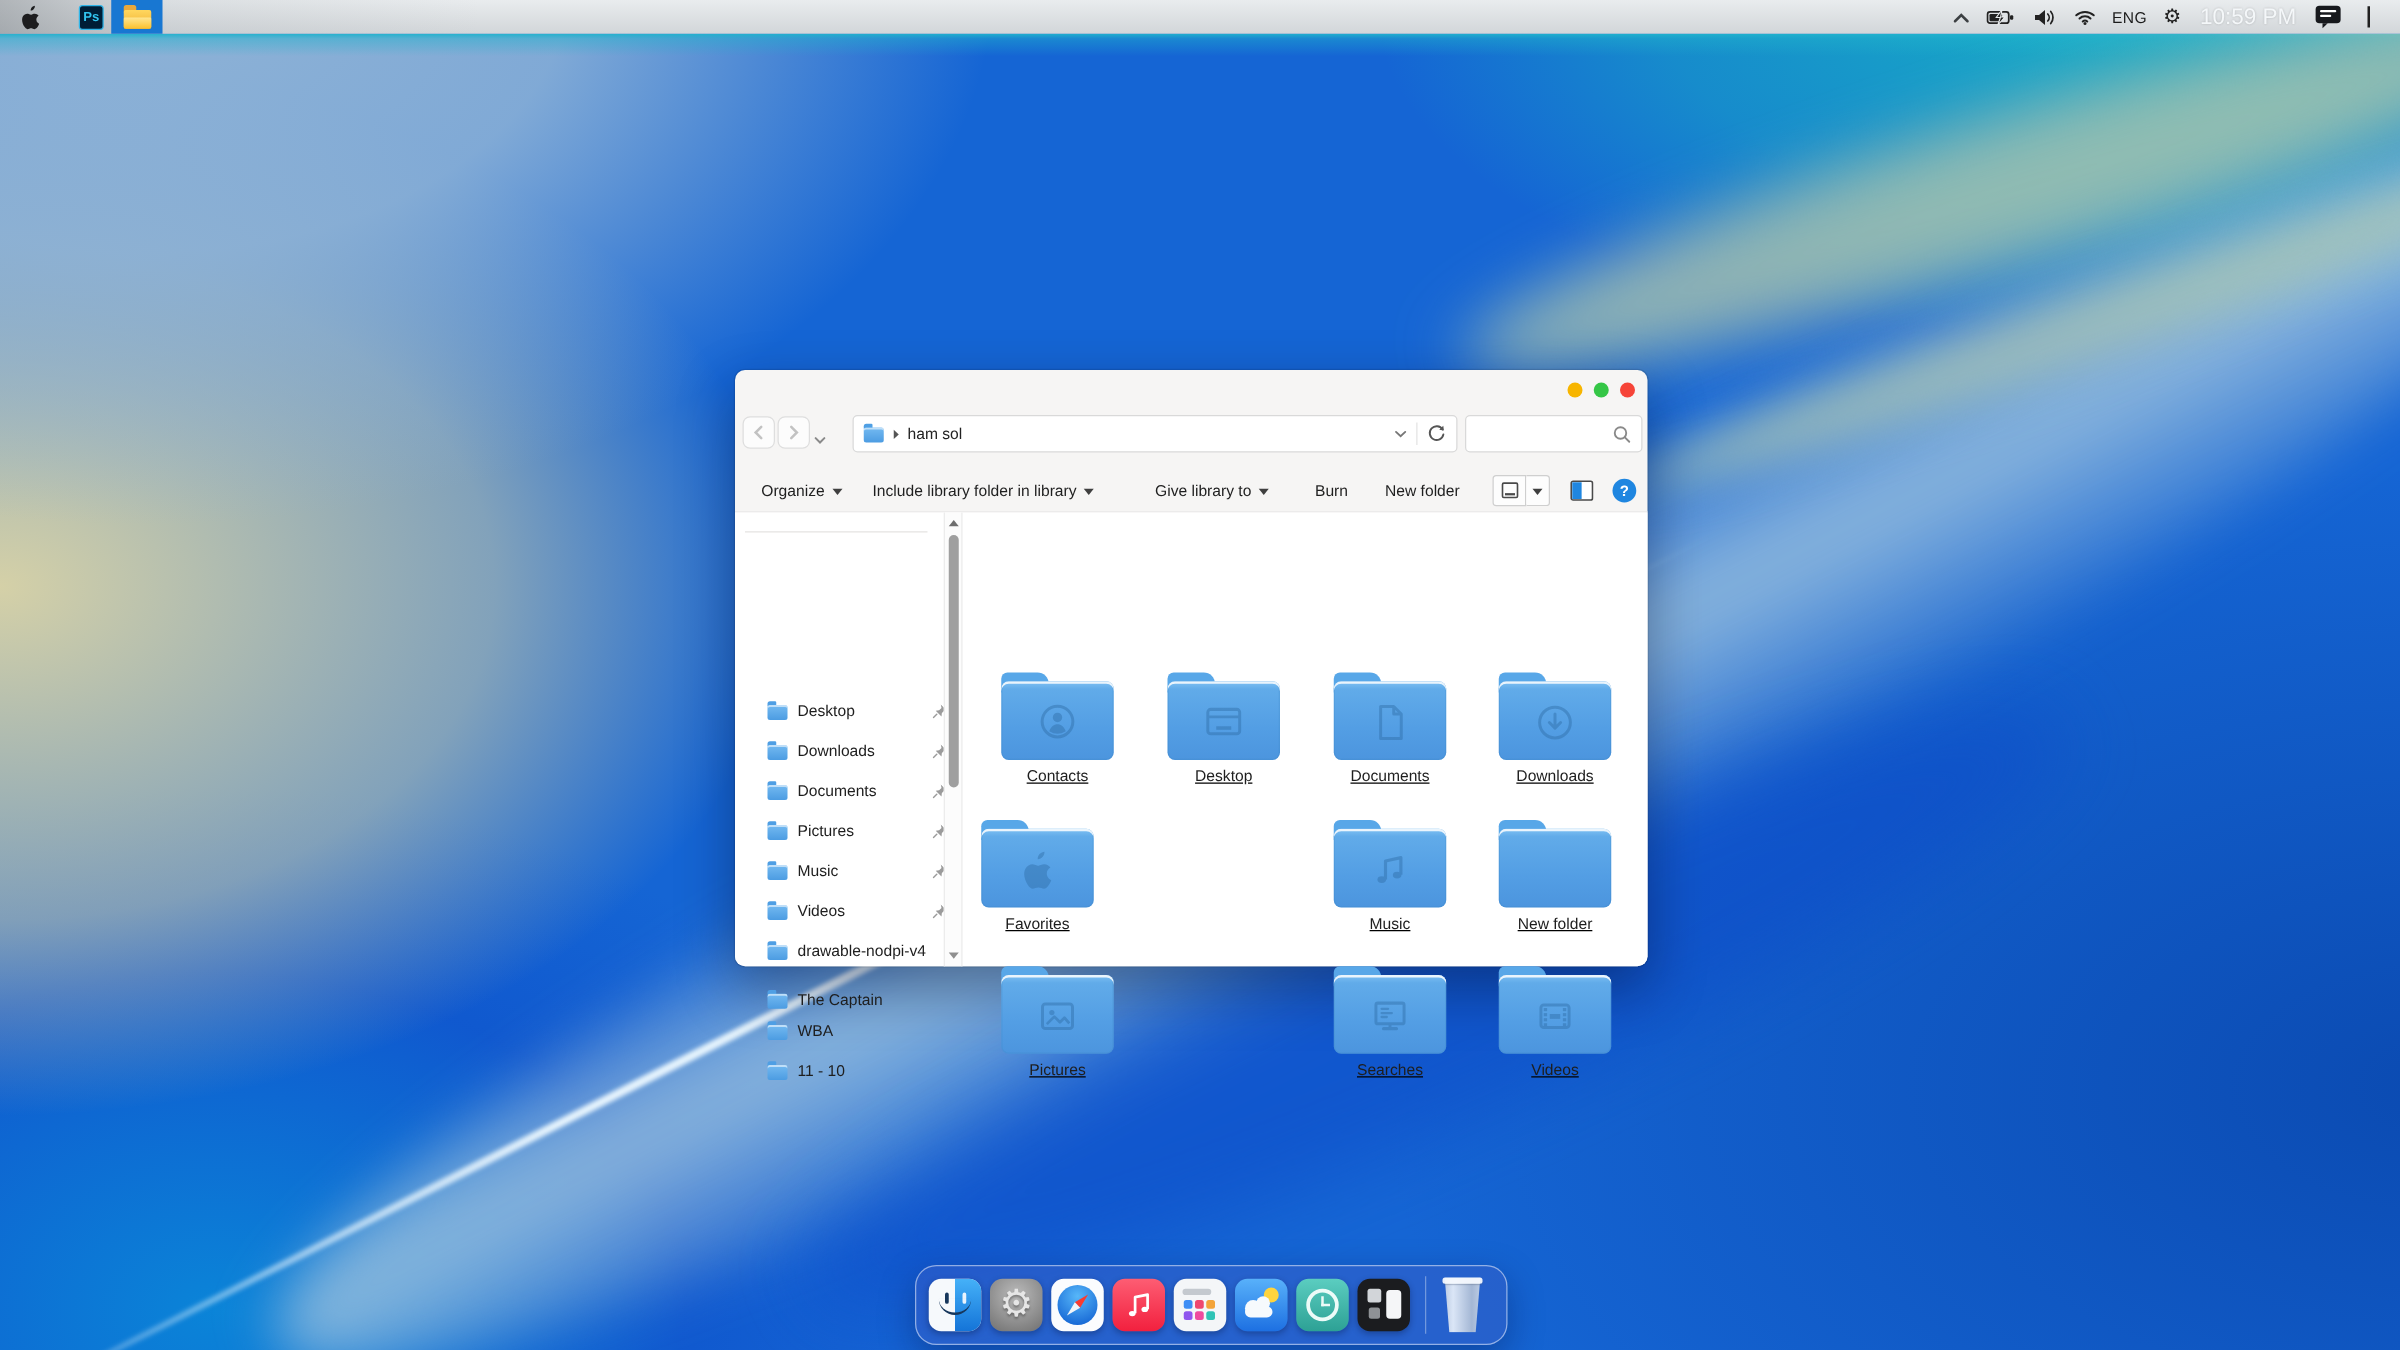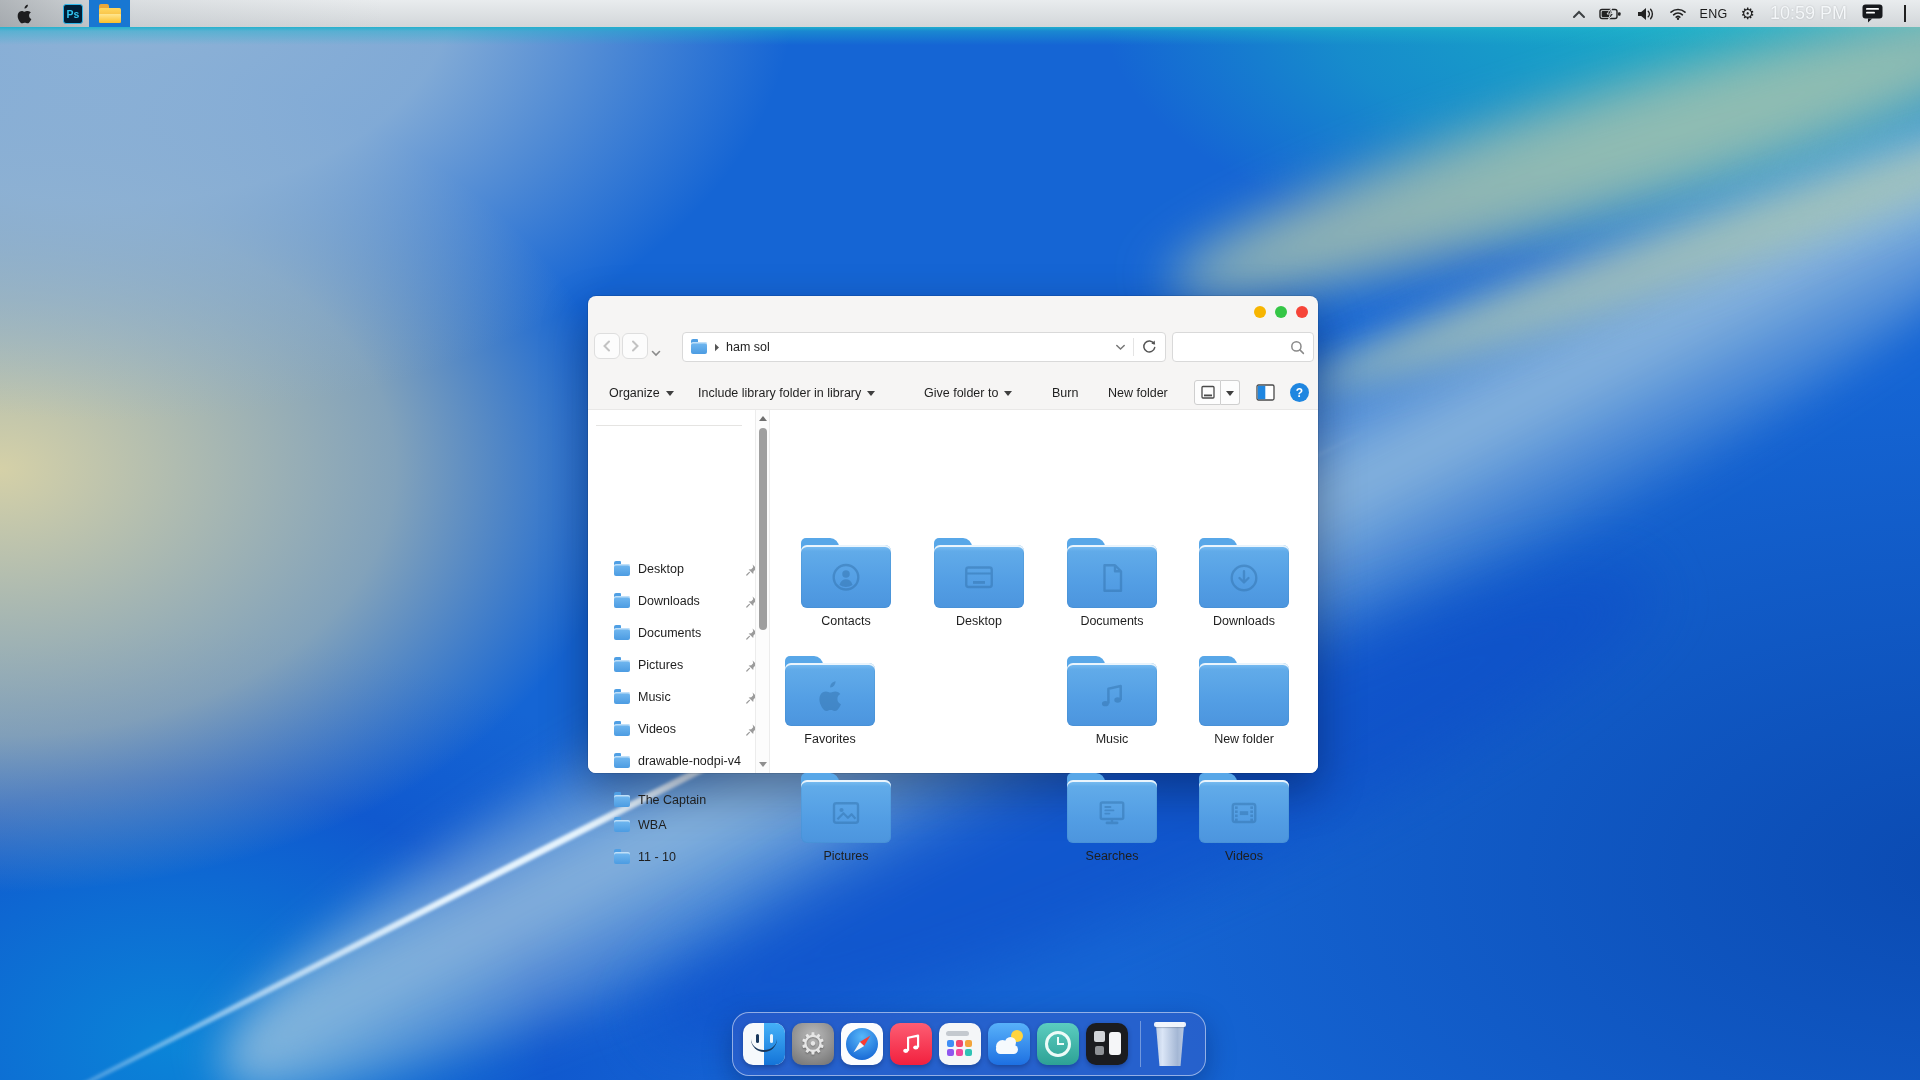--- a/index.html
+++ b/index.html
@@ -45,21 +45,21 @@
     border-radius:3px; color:#31c5f0; font-size:10.5px; font-weight:bold;
     display:flex; align-items:center; justify-content:center; }
   #explorer-tile { margin-left:6px; width:41px; height:27px; background:#1877d2;
     display:flex; align-items:center; justify-content:center; }
   .wfolder { position:relative; width:22px; height:15px; margin-top:3px; }
   .wfolder .wtab { position:absolute; top:-4px; left:0; width:10px; height:6px; background:#e9a83b; border-radius:2px 2px 0 0; }
   .wfolder .wbody { position:absolute; inset:0; background:linear-gradient(180deg,#ffd75e,#f0ae32); border-radius:1.5px; }
   .wfolder .wfront { position:absolute; left:0; right:0; bottom:0; height:9px;
     background:linear-gradient(180deg,#ffe690,#fbc02d); border-radius:1px 1px 2px 2px; }
 
-  .mb-right { margin-left:auto; display:flex; align-items:center; gap:13px; padding-right:14px; height:27px; }
+  .mb-right { margin-left:auto; display:flex; align-items:center; gap:13px; padding-right:24px; height:27px; }
   .mb-ic { display:flex; align-items:center; }
   #mb-lang { font-size:12.5px; color:#1b1b1b; letter-spacing:.3px; }
   #mb-gear { font-size:16px; color:#1f1f1f; line-height:1; }
   #mb-time { font-size:18px; color:#f4f7f9; text-shadow:0 0 2px rgba(0,0,0,.2); margin:0 2px; }
   #mb-caret { width:2px; height:17px; background:#202020; margin-left:8px; }
 
   
   #win { position:absolute; left:588px; top:296px; width:730px; height:477px;
     background:#f6f5f4; border-radius:8px; z-index:20;
     box-shadow:0 18px 45px rgba(0,10,40,.4), 0 0 0 1px rgba(0,0,0,.1); }
@@ -114,21 +114,21 @@
 
   #sb-scroll { position:absolute; left:167px; top:0; width:15px; height:363px; background:#fcfcfc;
     border-left:1px solid #ececec; border-right:1px solid #ececec; }
   .scroll-arrow { position:absolute; left:50%; transform:translateX(-50%); width:0; height:0;
     border-left:4px solid transparent; border-right:4px solid transparent; }
   #sb-up { top:6px; border-bottom:5px solid #6f6f6f; }
   #sb-down { bottom:6px; border-top:5px solid #8f8f8f; }
   #sb-thumb { position:absolute; left:2.5px; top:18px; width:8px; height:202px; background:#9f9f9f; border-radius:5px; }
 
   
-  .cell { position:absolute; width:124px; height:112px; text-align:center; }
+  .cell { position:absolute; width:124px; height:112px; text-align:center;text-decoration:underline; }
   .folder { position:relative; width:90px; height:70px; margin:0 auto; }
   .folder .tab { position:absolute; top:0; left:0; width:38px; height:16px; background:#58a7e8; border-radius:5px 9px 0 0; }
   .folder .fbody { position:absolute; top:7px; left:0; right:0; bottom:0; border-radius:6px;
     background:linear-gradient(180deg,#7fc1f3 0%,#61abe9 10%,#539ee4 60%,#4c95de 100%);
     box-shadow:inset 0 2px 0 rgba(255,255,255,.85), inset 0 0 0 1px rgba(60,130,190,.22); }
   .folder .emblem { position:absolute; top:12px; left:0; right:0; bottom:2px;
     display:flex; align-items:center; justify-content:center; color:#2f6ea8; opacity:.45; }
   .flabel { margin-top:6px; font-size:12.5px; color:#1e1e1e; }
 
   
@@ -313,21 +313,21 @@
     <div id="toolbar">
       <div class="tbtn" id="tb-organize">
         <span>Organize</span>
         <span class="tri-down"></span>
       </div>
       <div class="tbtn" id="tb-include">
         <span>Include library folder in library</span>
         <span class="tri-down"></span>
       </div>
       <div class="tbtn" id="tb-give">
-        <span>Give folder to</span>
+        <span>Give library to</span>
         <span class="tri-down"></span>
       </div>
       <div class="tbtn" id="tb-burn">
         <span>Burn</span>
       </div>
       <div class="tbtn" id="tb-new">
         <span>New folder</span>
       </div>
       <div id="viewgroup">
         <div class="vbtn" id="view-main">

